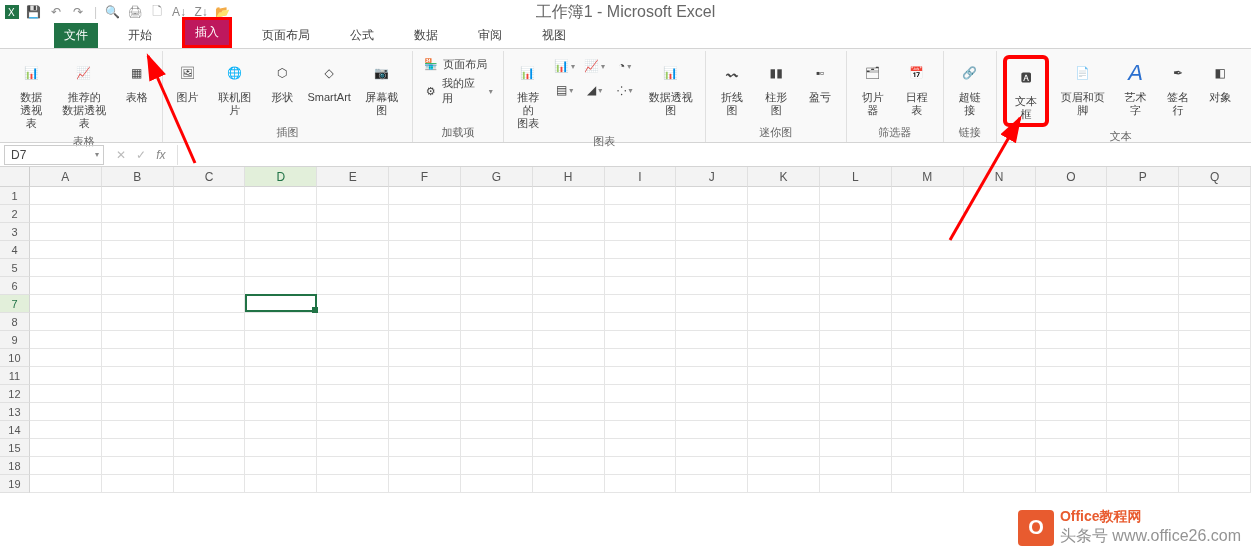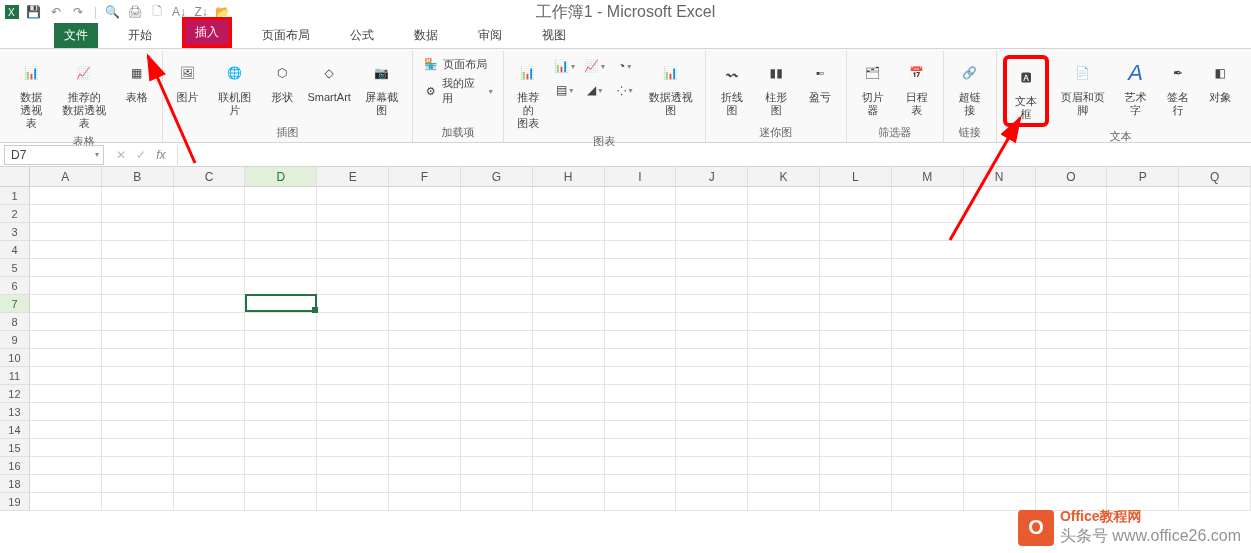--- a/index.html
+++ b/index.html
@@ -600,40 +600,20 @@
         <div class="cell"></div>
         <div class="cell"></div>
         <div class="cell"></div>
         <div class="cell"></div>
         <div class="cell"></div>
         <div class="cell"></div>
         <div class="cell"></div>
         <div class="cell"></div>
       </div>
       <div class="row">
-        <div class="rowhead">16</div>
-        <div class="cell"></div>
-        <div class="cell"></div>
-        <div class="cell"></div>
-        <div class="cell"></div>
-        <div class="cell"></div>
-        <div class="cell"></div>
-        <div class="cell"></div>
-        <div class="cell"></div>
-        <div class="cell"></div>
-        <div class="cell"></div>
-        <div class="cell"></div>
-        <div class="cell"></div>
-        <div class="cell"></div>
-        <div class="cell"></div>
-        <div class="cell"></div>
-        <div class="cell"></div>
-        <div class="cell"></div>
-      </div>
-      <div class="row">
         <div class="rowhead">18</div>
         <div class="cell"></div>
         <div class="cell"></div>
         <div class="cell"></div>
         <div class="cell"></div>
         <div class="cell"></div>
         <div class="cell"></div>
         <div class="cell"></div>
         <div class="cell"></div>
         <div class="cell"></div>

